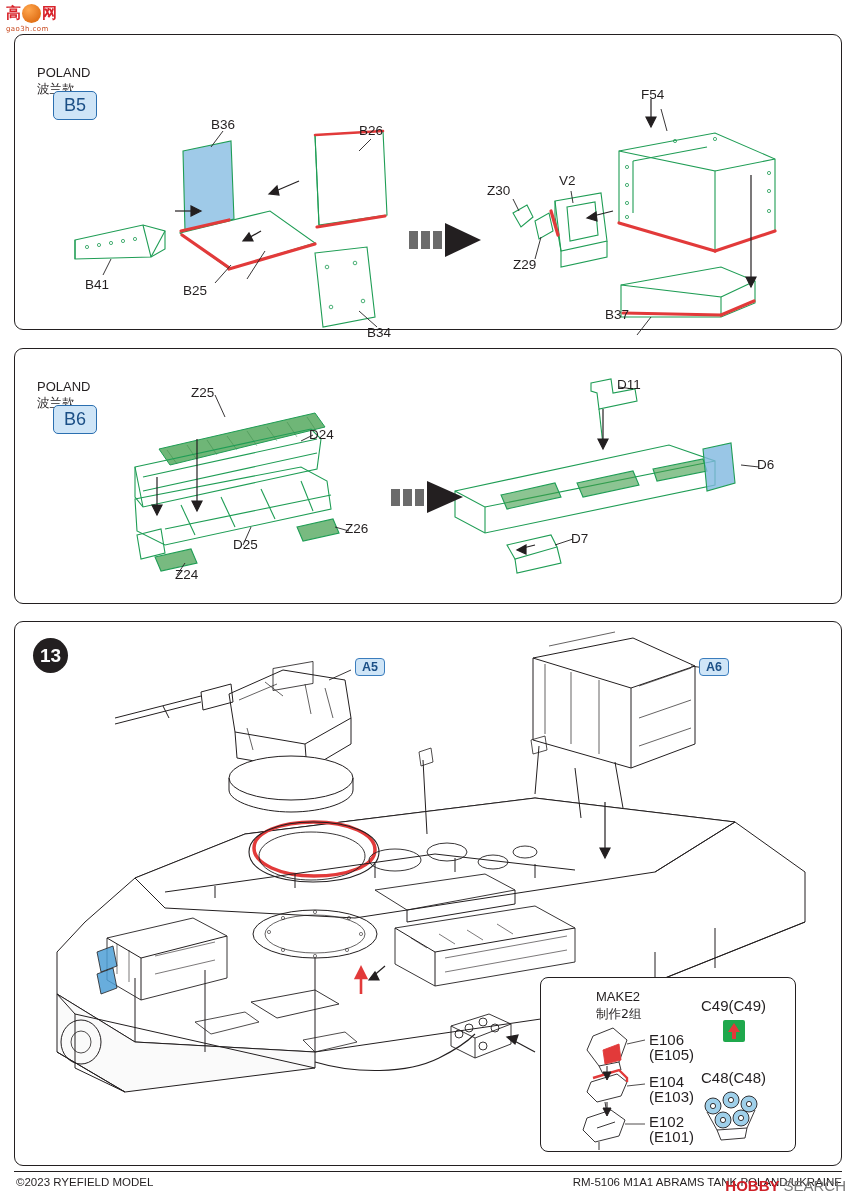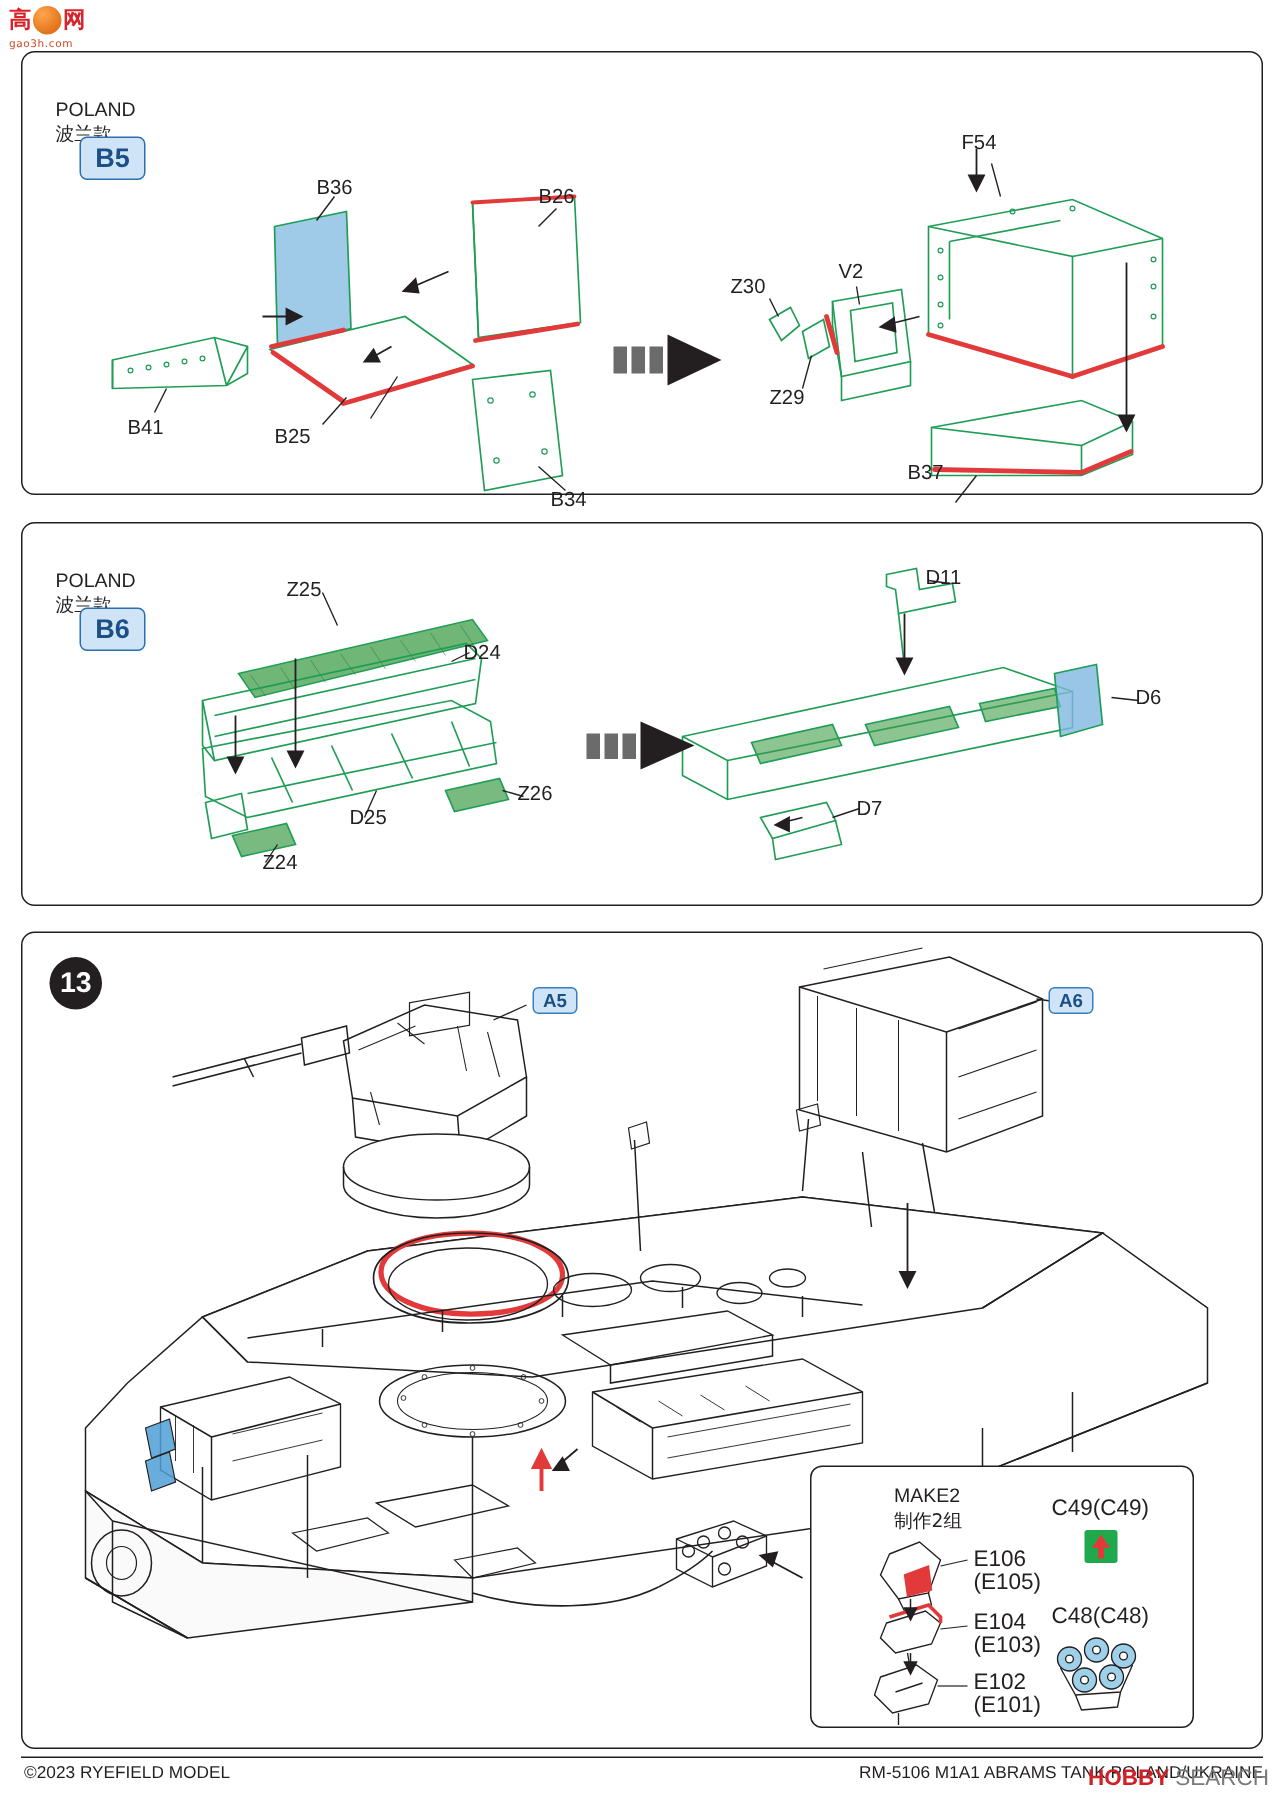--- a/index.html
+++ b/index.html
@@ -96,21 +96,21 @@
     margin-top: 20px;
   }
   .country .cn { font-family: "DejaVu Sans", sans-serif; font-size: 12.5px; }
 
   .step-badge {
     position: absolute;
     background: #cfe5f7;
     border: 1.2px solid #2b6fb0;
     border-radius: 5px;
     color: #1b4f86;
-    font-weight: bold;
+    font-weight: normal;
     font-size: 18px;
     text-align: center;
     line-height: 27px;
     width: 44px; height: 29px;
     box-sizing: border-box;
   }
 
   .step-circle {
     position: absolute;
     width: 35px; height: 35px;

